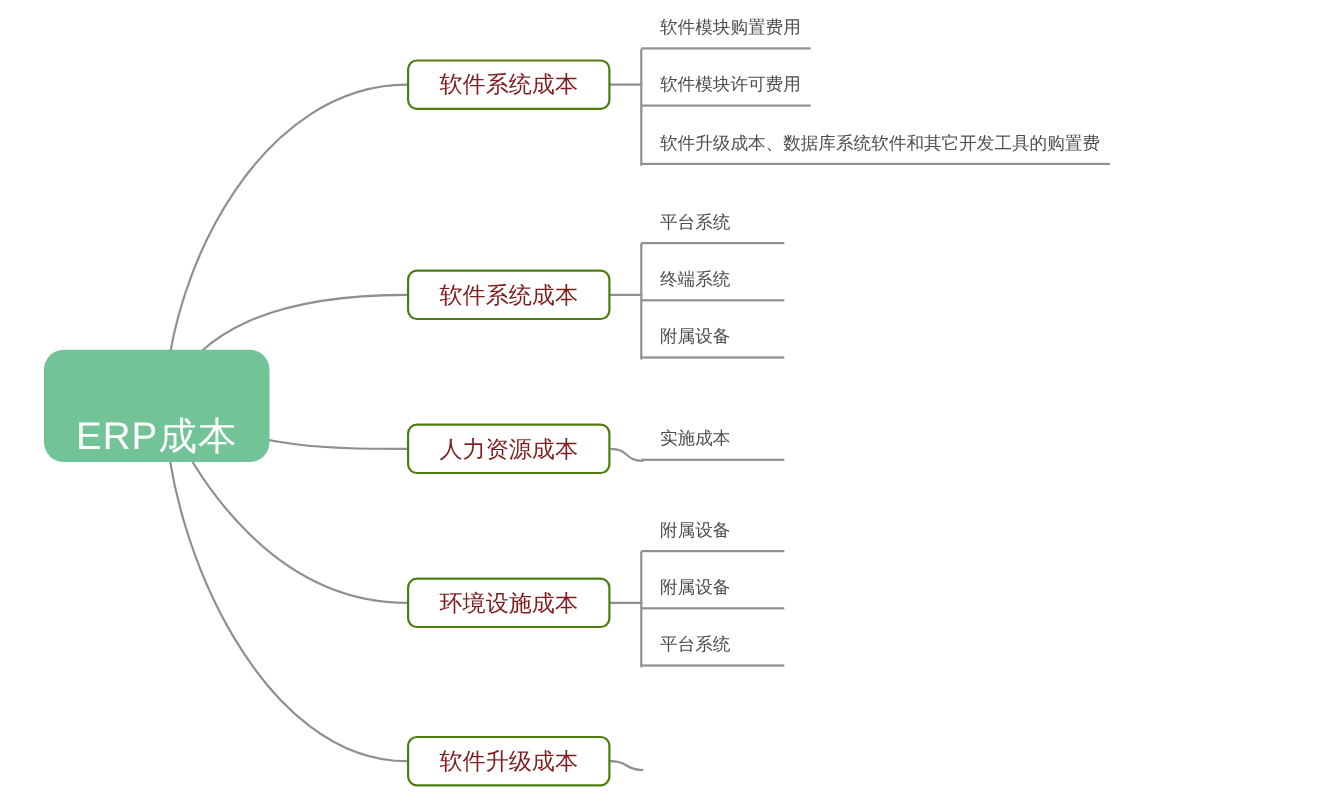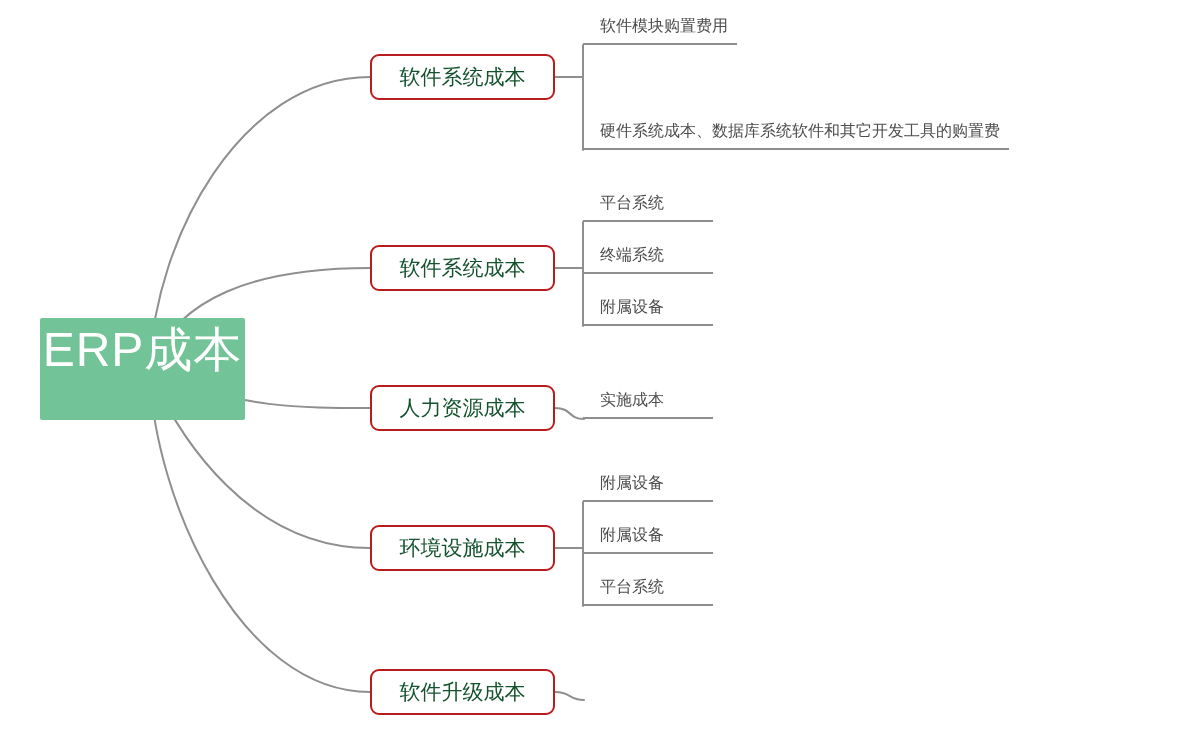--- a/index.html
+++ b/index.html
@@ -29,43 +29,43 @@
     stroke-width: 2;
     stroke-linecap: round;
   }
   .root {
     position: absolute;
     left: 40px;
     top: 318px;
     width: 205px;
     height: 102px;
     background: var(--accent, #72C397);
-    border-radius: 2px;
+    border-radius: 18px;
     display: flex;
-    align-items: flex-start;
+    align-items: flex-end;
     justify-content: center;
     color: #ffffff;
-    font-size: 48px;
+    font-size: 35px;
     font-weight: 500;
     letter-spacing: 1px;
     cursor: default;
   }
   .branch {
     position: absolute;
     left: 370px;
     width: 185px;
     height: 46px;
     background: #ffffff;
-    border: 2px solid #b91c1c;
+    border: 2px solid #4d7c0f;
     border-radius: 9px;
     box-sizing: border-box;
     display: flex;
     align-items: center;
     justify-content: center;
-    color: #14532d;
+    color: #7f1d1d;
     font-size: 21px;
     white-space: nowrap;
     cursor: default;
   }
   .leaf {
     position: absolute;
     left: 583px;
     height: 36px;
     line-height: 33px;
     min-width: 130px;
@@ -120,21 +120,22 @@
     <span>人力资源成本</span>
   </div>
   <div class="branch" style="top:525px">
     <span>环境设施成本</span>
   </div>
   <div class="branch" style="top:669px">
     <span>软件升级成本</span>
   </div>
 
   <div class="leaf" style="top:9px">软件模块购置费用</div>
-  <div class="leaf" style="top:114px">硬件系统成本、数据库系统软件和其它开发工具的购置费</div>
+  <div class="leaf" style="top:61px">软件模块许可费用</div>
+  <div class="leaf" style="top:114px">软件升级成本、数据库系统软件和其它开发工具的购置费</div>
 
   <div class="leaf" style="top:238px">终端系统</div>
   <div class="leaf" style="top:186px">平台系统</div>
   <div class="leaf" style="top:290px">附属设备</div>
 
   <div class="leaf" style="top:383px">实施成本</div>
 
   <div class="leaf" style="top:466px">附属设备</div>
   <div class="leaf" style="top:518px">附属设备</div>
   <div class="leaf" style="top:570px">平台系统</div>

